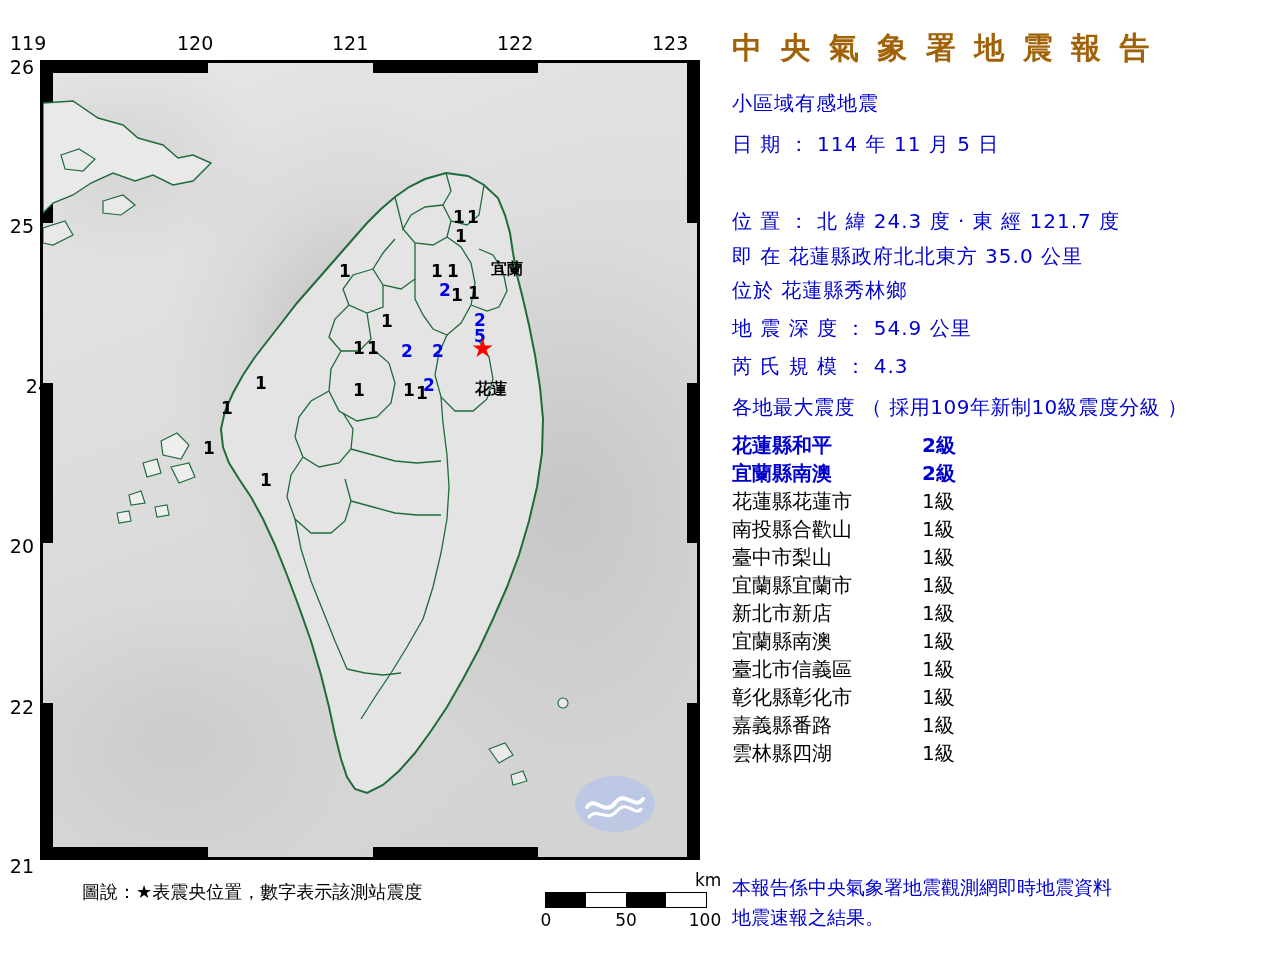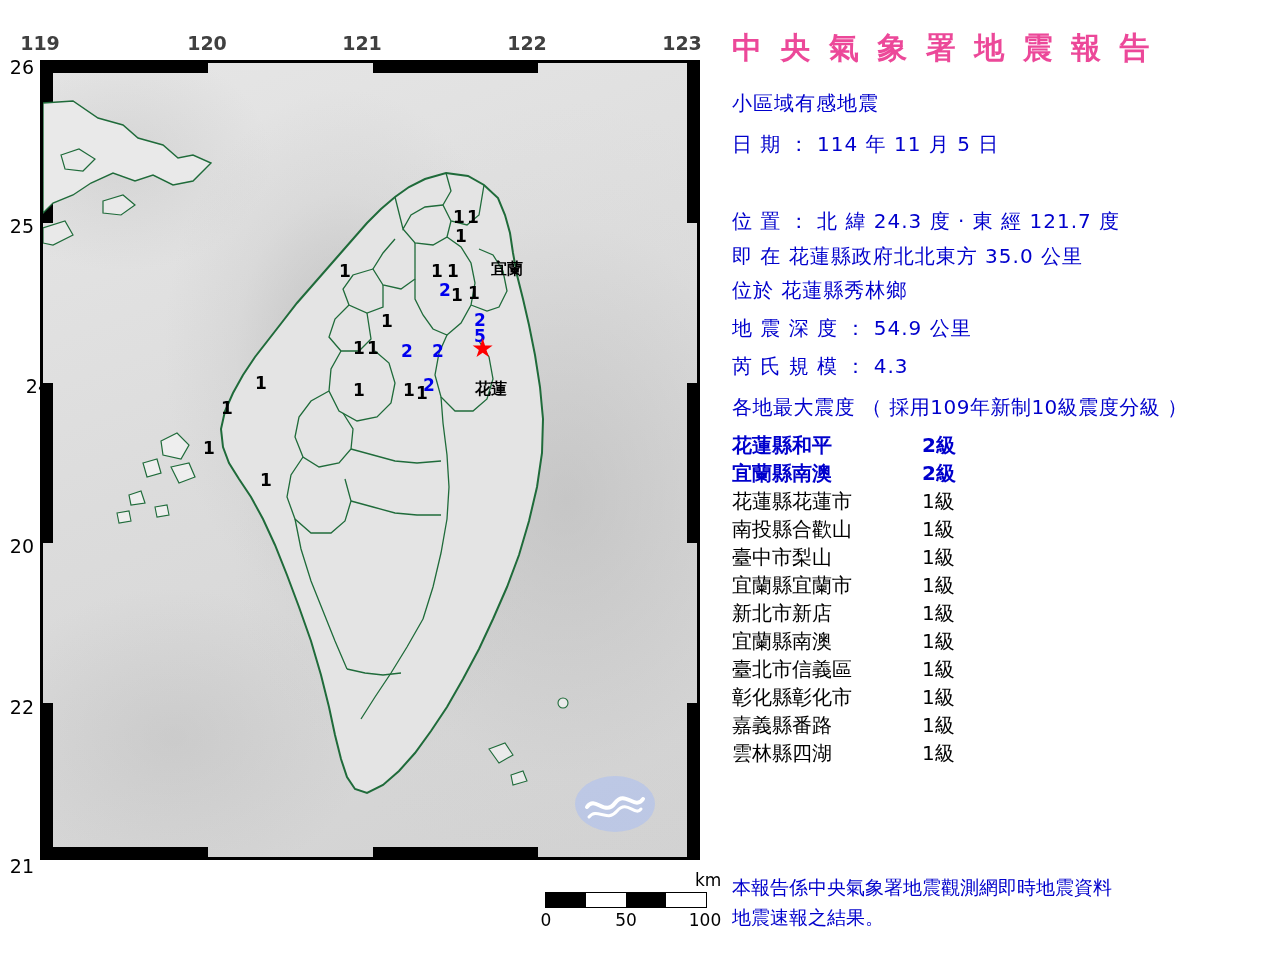--- a/index.html
+++ b/index.html
@@ -20,24 +20,22 @@
     position: absolute;
     left: 0; top: 0;
     width: 716px;
     height: 960px;
   }
 
   
   .lon-label {
     position: absolute;
     font-size: 19px;
-    color: #404040;
-    text-align: center;
+    color: #000000;
     width: 60px;
-    font-weight: bold;
   }
   .lat-label {
     position: absolute;
     font-size: 19px;
     color: #000;
     text-align: right;
     width: 34px;
   }
 
   
@@ -171,21 +169,21 @@
     height: 960px;
     color: #0000cc;
   }
   #report-title {
     position: absolute;
     left: 6px;
     top: 28px;
     font-size: 30px;
     font-weight: bold;
     letter-spacing: 4px;
-    color: #ec4899;
+    color: #a16207;
     white-space: nowrap;
   }
   .rep-line {
     position: absolute;
     left: 6px;
     font-size: 20px;
     color: #0000cc;
     white-space: nowrap;
     letter-spacing: 1px;
   }
@@ -345,20 +343,21 @@
     <div id="epicenter" style="left:428px; top:272px;">★</div>
 
     <svg id="logo-mark" viewBox="0 0 84 62">
       <ellipse cx="42" cy="31" rx="40" ry="28" fill="#b9c6e8" opacity="0.85"></ellipse>
       <path d="M14,34 C22,22 32,44 42,30 C52,16 62,38 70,26" stroke="#ffffff" stroke-width="4" fill="none" stroke-linecap="round"></path>
       <path d="M16,44 C24,34 34,50 44,38 C54,26 62,44 68,36" stroke="#ffffff" stroke-width="3" fill="none" stroke-linecap="round"></path>
     </svg>
   </div>
 
   <div id="map-legend">
+    <div id="legend-text">圖說：★表震央位置，數字表示該測站震度</div>
 
     <div id="scalebar">
       <div style="width:25%; background:#000;"></div>
       <div style="width:25%; background:#fff;"></div>
       <div style="width:25%; background:#000;"></div>
       <div style="width:25%; background:#fff;"></div>
     </div>
     <div id="scale-km">km</div>
     <div class="scale-num" style="left:486px;">0</div>
     <div class="scale-num" style="left:566px;">50</div>

